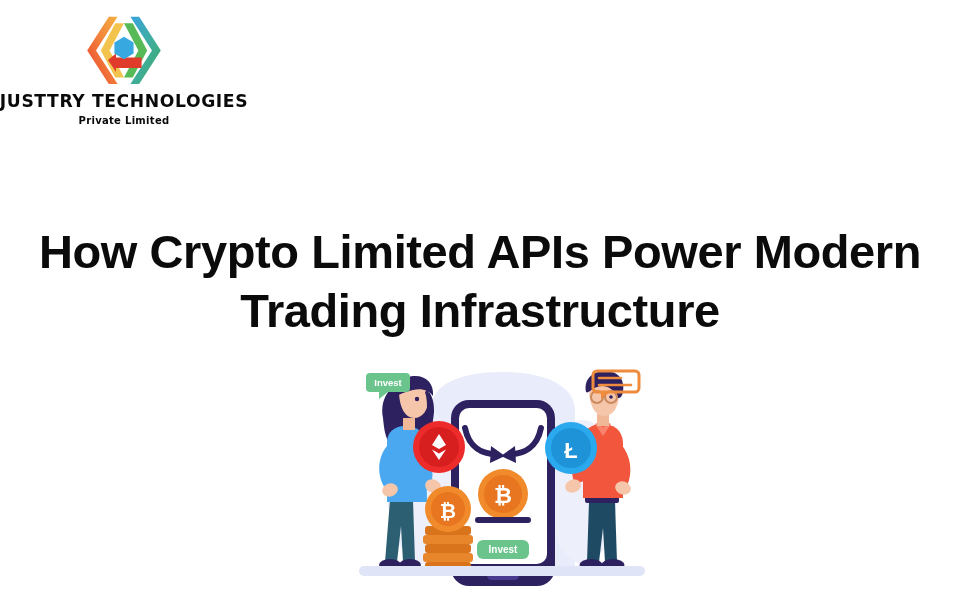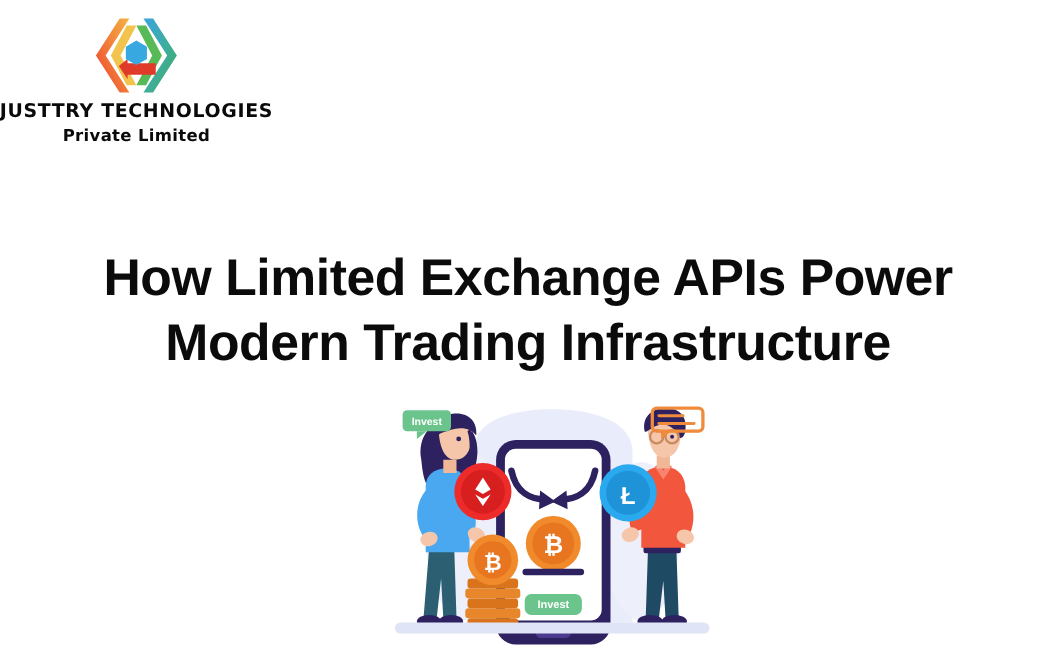--- a/index.html
+++ b/index.html
@@ -44,21 +44,21 @@
     font-weight: 700;
     letter-spacing: 0.6px;
     color: #0a0a0a;
     white-space: nowrap;
     line-height: 1.1;
   }
 
   .brand-sub {
     margin-top: 4px;
     font-family: "DejaVu Sans", sans-serif;
-    font-size: 15px;
+    font-size: 10px;
     font-weight: 700;
     letter-spacing: 0.3px;
     color: #0a0a0a;
     line-height: 1.1;
   }
 
   
   .headline {
     position: absolute;
     left: 0;
@@ -117,21 +117,21 @@
         <path d="M40 60 L50 52 L50 57 L82 57 L82 70 L50 70 L50 75 Z" fill="#e03a2b"></path>
 
         <path d="M60 31 L72 38 L72 52 L60 59 L48 52 L48 38 Z" fill="#37a9e0"></path>
       </svg>
     </span>
 
     <div class="brand-name">JUSTTRY TECHNOLOGIES</div>
     <div class="brand-sub">Private Limited</div>
   </div>
 
-  <h1 class="headline">How Limited Exchange APIs Power Modern Trading Infrastructure</h1>
+  <h1 class="headline">How Crypto Limited APIs Power Modern Trading Infrastructure</h1>
 
   <div class="illustration">
     <svg viewBox="0 0 290 234" xmlns="http://www.w3.org/2000/svg">
 
       <g>
         <path d="M75 40 C75 18, 105 6, 145 6 C188 6, 218 20, 218 44
                  L218 200 L72 200 Z" fill="#e9ecfa"></path>
         <ellipse cx="66" cy="120" rx="36" ry="78" fill="#edeffb"></ellipse>
         <ellipse cx="226" cy="126" rx="34" ry="72" fill="#edeffb"></ellipse>
       </g>

